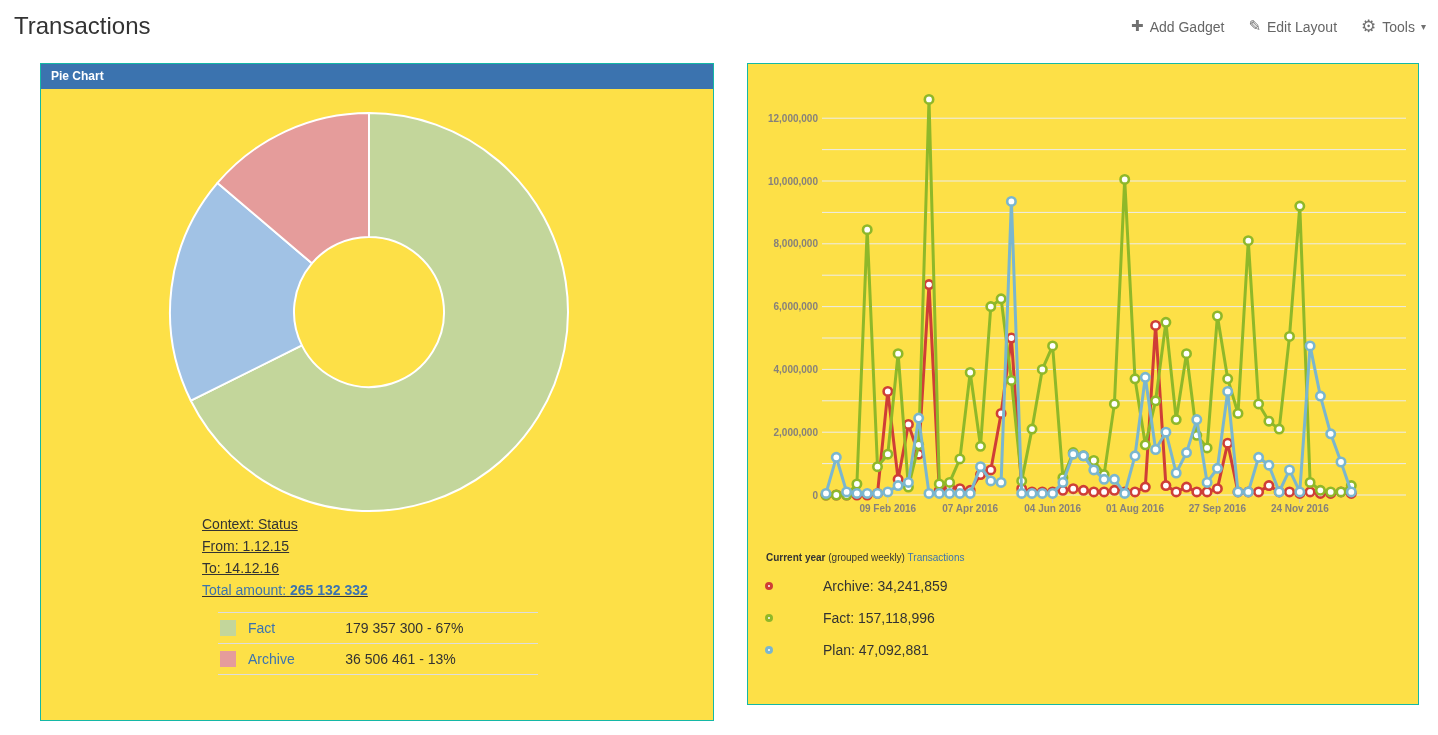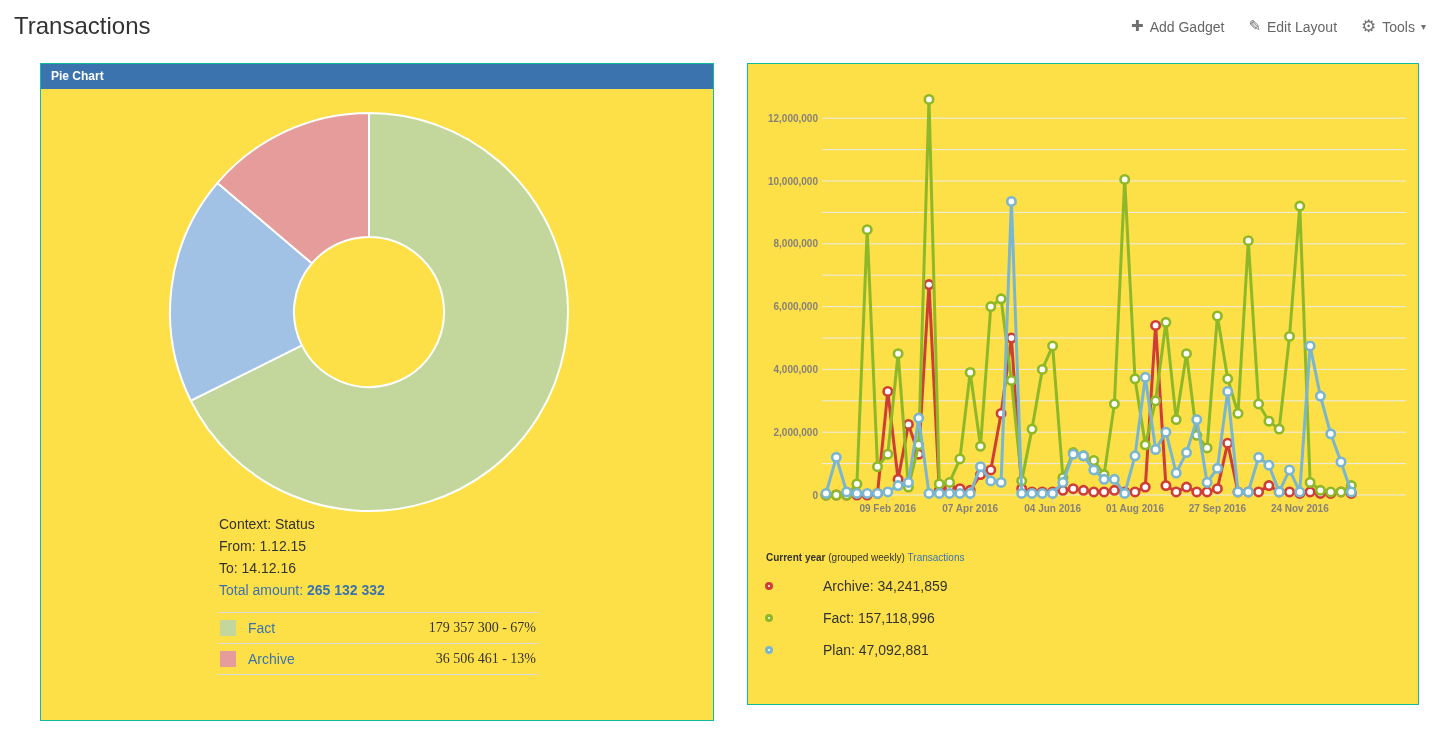--- a/index.html
+++ b/index.html
@@ -22,30 +22,30 @@
   
   .gadget { position:absolute; border:1px solid #14b8a6; background:#fde047; }
   .gadget-pie  { left:40px;  top:63px; width:674px; height:658px; }
   .gadget-line { left:747px; top:63px; width:672px; height:642px; }
   .gadget-header { height:25px; background:#3b73af; color:#fff; font-size:12px;
     font-weight:bold; line-height:25px; padding:0 10px; cursor:move; }
   .gadget-body { position:relative; width:100%; height:calc(100% - 25px); }
 
   
   #pie-svg { position:absolute; left:0; top:0; }
-  .pie-context { position:absolute; left:178px; top:424px; font-size:14px;
-    line-height:22px; color:#333; }
+  .pie-context { position:absolute; left:161px; top:424px; font-size:14px;
+    line-height:22px; color:#333;text-decoration:underline; }
   .pie-total-label { color:#3b73af; }
   .pie-total-value { color:#3b73af; font-weight:bold; }
   .pie-table { position:absolute; left:177px; top:523px; width:320px;
     border-collapse:collapse; font-size:14px; }
   .pie-table tr { border-top:1px solid #ddd; }
   .pie-table tr:last-child { border-bottom:1px solid #ddd; }
   .pie-table td { padding:7px 2px; vertical-align:middle; }
-  .pie-table td.val { text-align:right; color:#333;font-family:Liberation Serif, serif; }
+  .pie-table td.val { text-align:left; color:#333; }
   .swatch { display:inline-block; width:16px; height:16px; margin-right:12px;
     vertical-align:-3px; }
   a.lnk { color:#3b73af; text-decoration:none; cursor:pointer; }
 
   
   #line-svg { position:absolute; left:0; top:0; }
   .chart-legend-head { position:absolute; left:18px; top:488px; font-size:10px; }
   .chart-legend-entry { position:absolute; left:17px; display:flex;
     align-items:center; font-size:14px; color:#333;gap:47px; }
   .ring { width:8px; height:8px; border-radius:50%; background:#fff;

